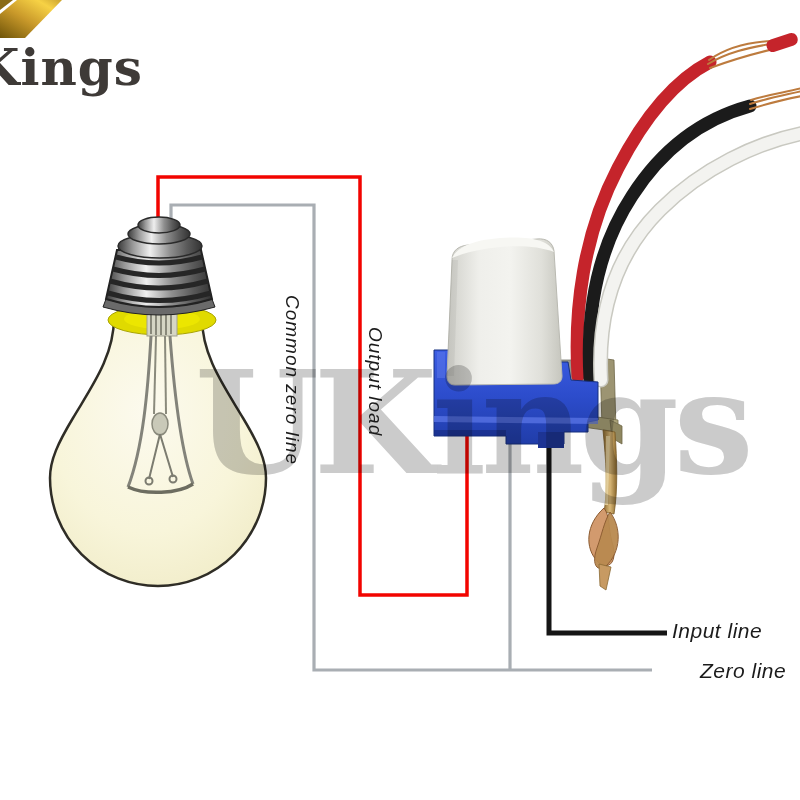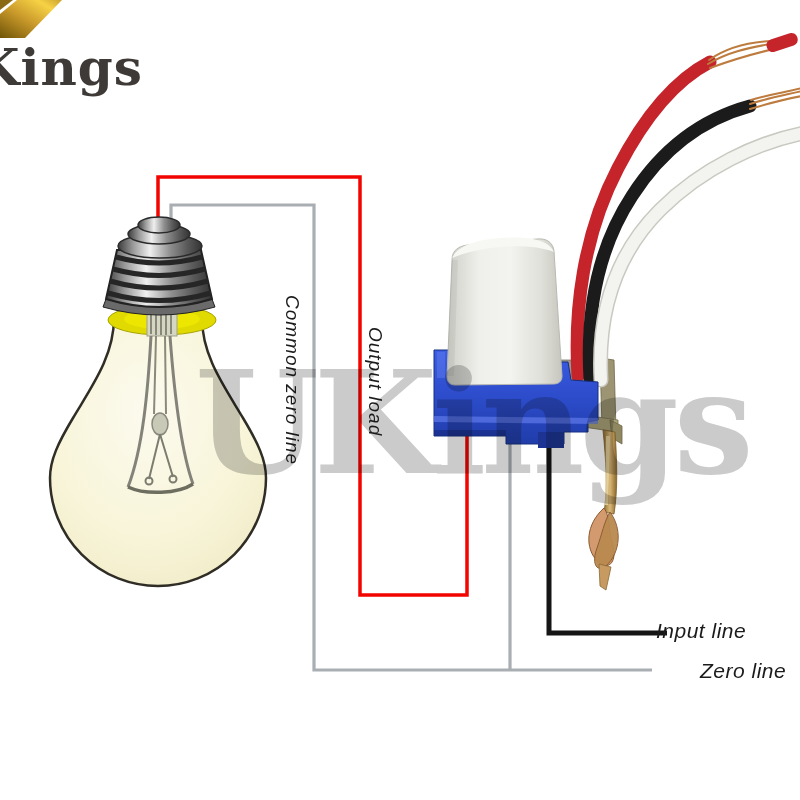--- a/index.html
+++ b/index.html
@@ -13,21 +13,21 @@
   .logo{position:absolute;left:0;top:0;z-index:3;width:180px;height:110px;}
   .logo-text{position:absolute;left:-24px;top:38px;
         font-family:"DejaVu Serif","Liberation Serif",serif;font-weight:bold;
         font-size:50px;color:#3e3a37;letter-spacing:1px;white-space:nowrap;}
   .vlabel{position:absolute;z-index:3;writing-mode:vertical-rl;
         font-style:italic;font-size:19px;color:#1b1b1b;letter-spacing:1px;white-space:nowrap;}
   .hlabel{position:absolute;z-index:3;font-style:italic;font-size:21px;color:#1b1b1b;
         letter-spacing:0.5px;white-space:nowrap;}
   #label-common-zero{left:281px;top:295px;}
   #label-output-load{left:364px;top:327px;}
-  #label-input-line{left:656px;top:619px;}
+  #label-input-line{left:672px;top:619px;}
   #label-zero-line{left:700px;top:659px;}
 </style>
 </head>
 <body>
 
 <div id="stage">
 
   <svg id="diagram-svg" width="800" height="800" viewBox="0 0 800 800">
     <defs>
       <linearGradient id="goldGrad" x1="0" y1="1" x2="1" y2="0">

